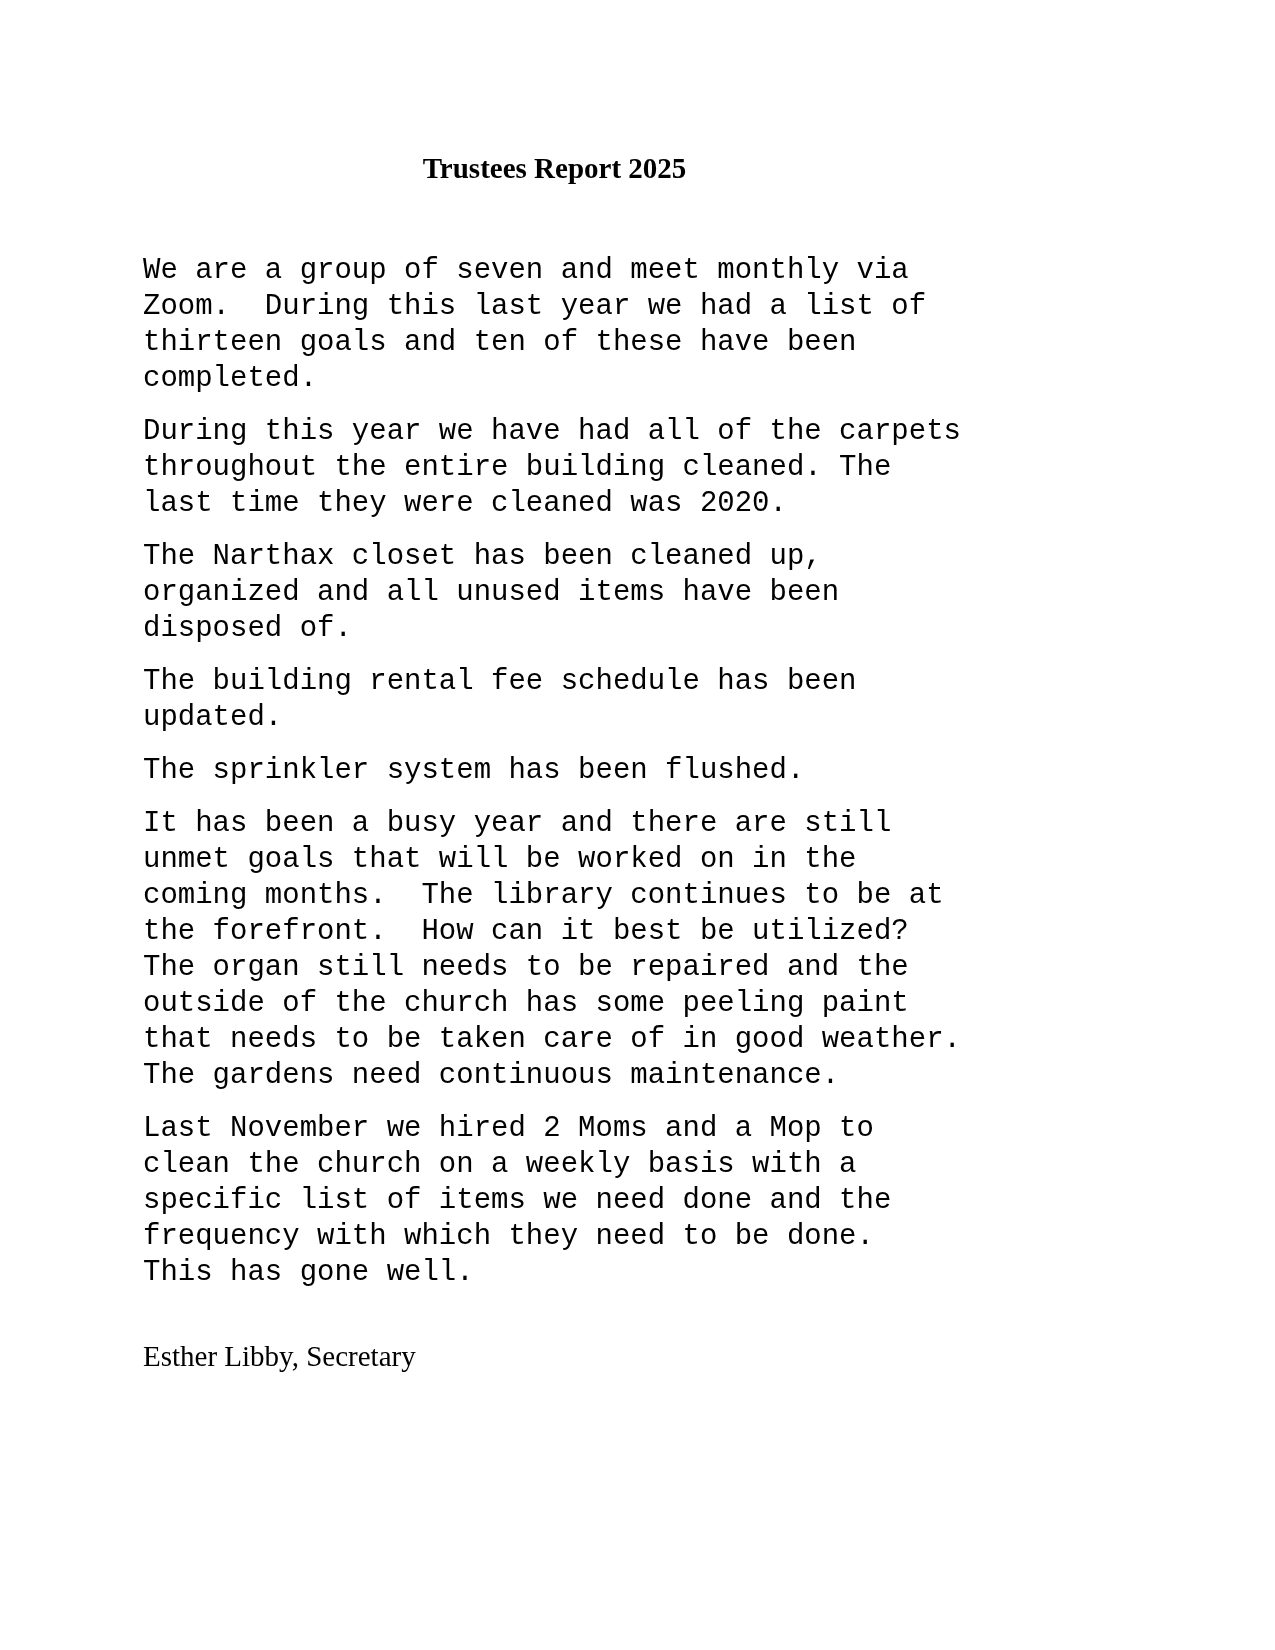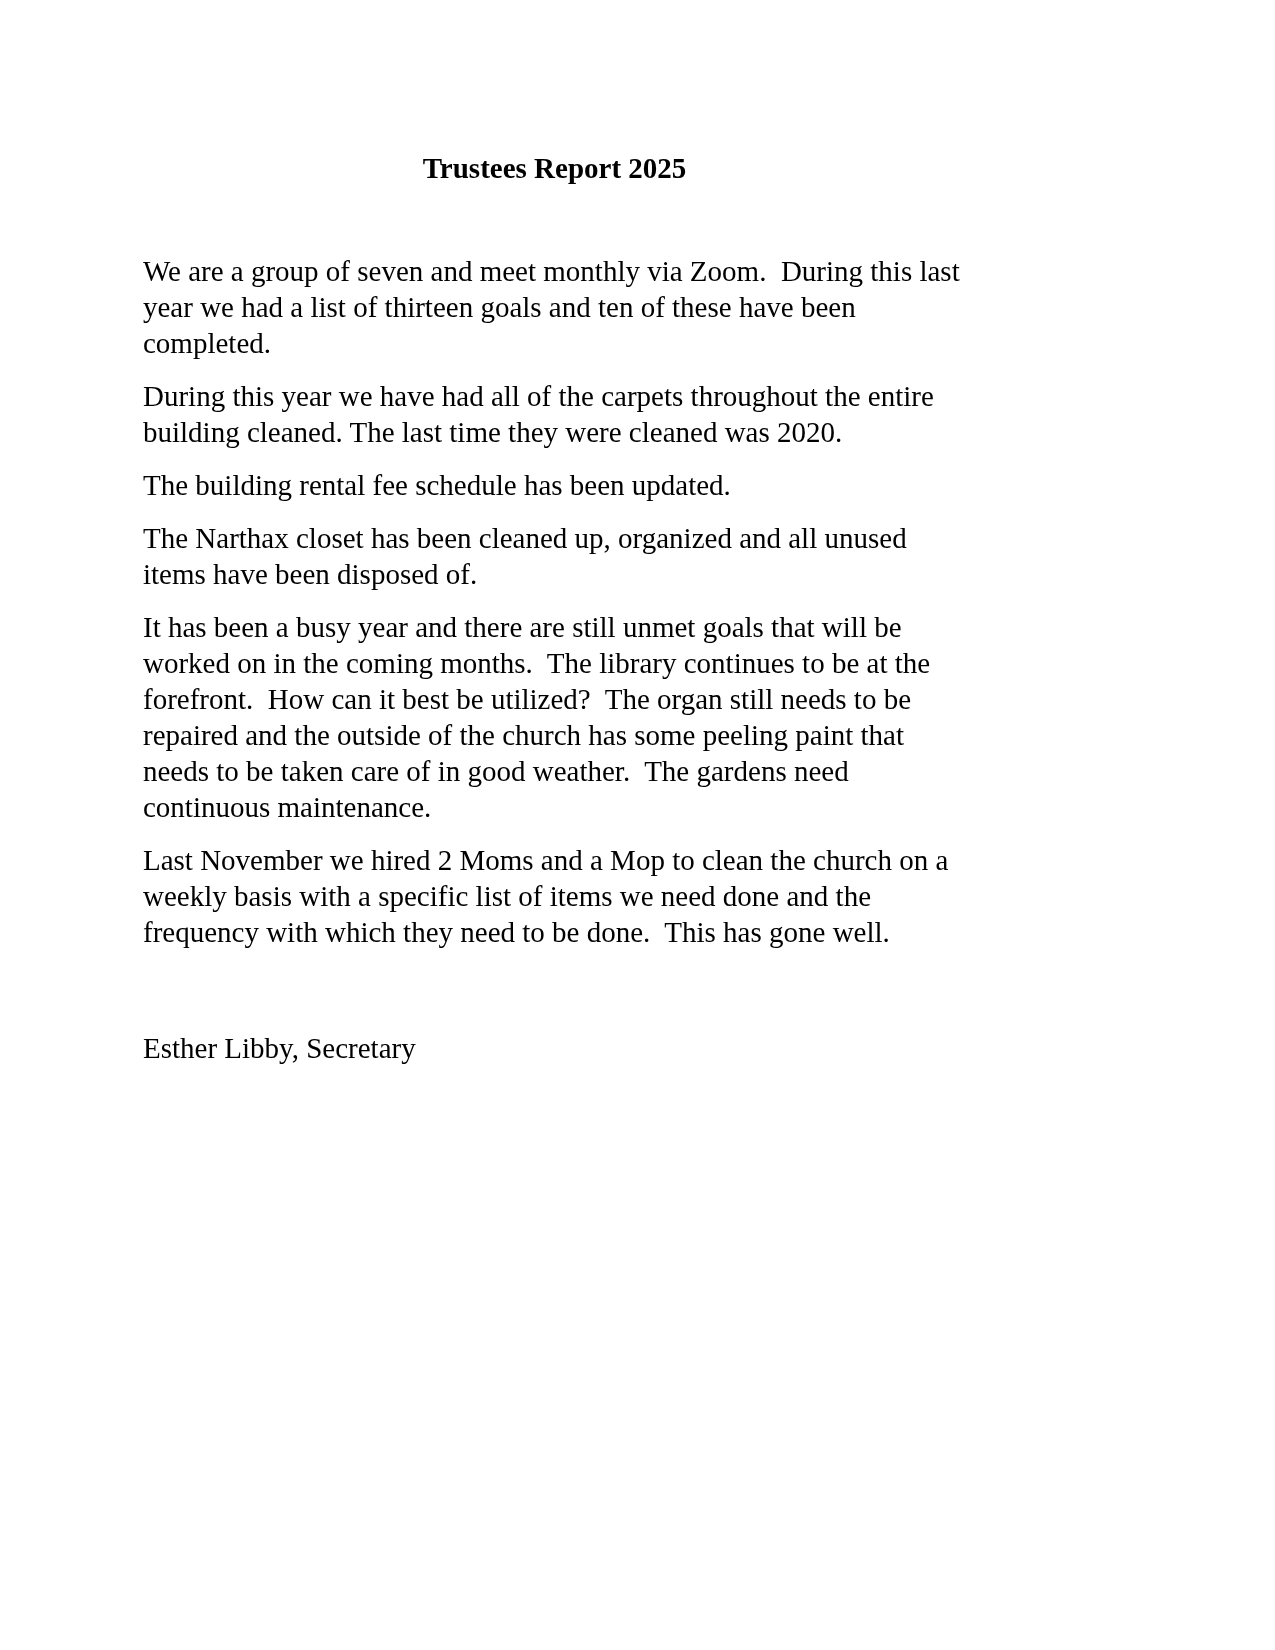--- a/index.html
+++ b/index.html
@@ -23,33 +23,35 @@
   .doc-title {
     font-size: 29px;
     line-height: 36px;
     font-weight: bold;
     text-align: center;
     margin: 0 0 67px 0;
   }
   .para {
     margin: 0 0 17px 0;
     white-space: pre-wrap; 
+    font-family: Liberation Mono, monospace;
   }
   .signature {
-    margin-top: 80px;
+    margin-top: 47px;
     white-space: pre-wrap;
   }
 </style>
 </head>
 <body>
 
 <div class="page">
   <h1 class="doc-title">Trustees Report 2025</h1>
 
   <p class="para">We are a group of seven and meet monthly via Zoom.  During this last year we had a list of thirteen goals and ten of these have been completed.</p>
   <p class="para">During this year we have had all of the carpets throughout the entire building cleaned. The last time they were cleaned was 2020.</p>
+  <p class="para">The Narthax closet has been cleaned up, organized and all unused items have been disposed of.</p>
   <p class="para">The building rental fee schedule has been updated.</p>
-  <p class="para">The Narthax closet has been cleaned up, organized and all unused items have been disposed of.</p>
+  <p class="para">The sprinkler system has been flushed.</p>
   <p class="para">It has been a busy year and there are still unmet goals that will be worked on in the coming months.  The library continues to be at the forefront.  How can it best be utilized?  The organ still needs to be repaired and the outside of the church has some peeling paint that needs to be taken care of in good weather.  The gardens need continuous maintenance.</p>
   <p class="para">Last November we hired 2 Moms and a Mop to clean the church on a weekly basis with a specific list of items we need done and the frequency with which they need to be done.  This has gone well.</p>
 
   <p class="signature">Esther Libby, Secretary</p>
 </div>
 
 </body></html>

